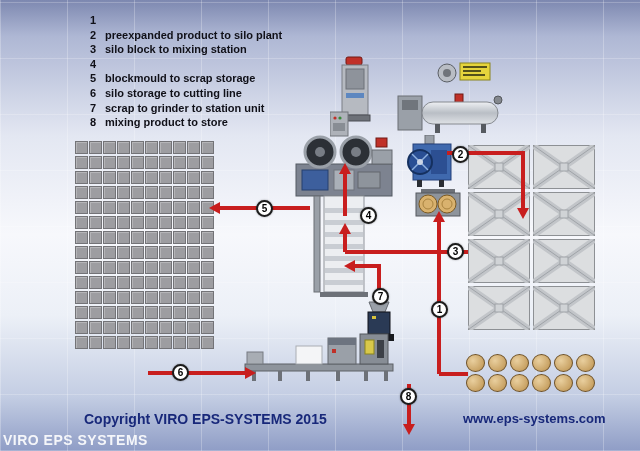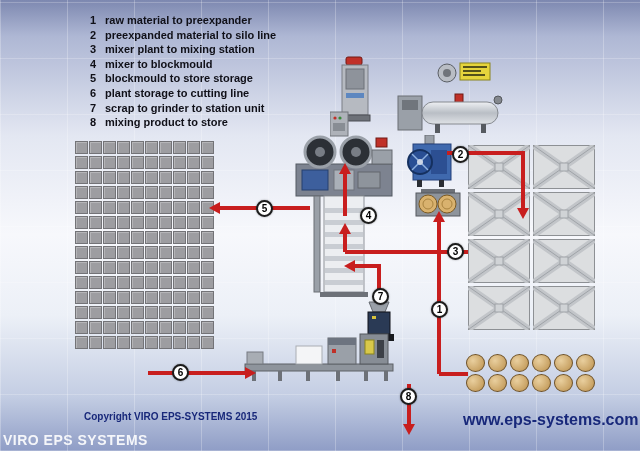--- a/index.html
+++ b/index.html
@@ -38,54 +38,52 @@
   .head{position:absolute;width:0;height:0;}
   .head-left{border-top:6px solid transparent;border-bottom:6px solid transparent;border-right:11px solid var(--red);}
   .head-right{border-top:6px solid transparent;border-bottom:6px solid transparent;border-left:11px solid var(--red);}
   .head-up{border-left:6px solid transparent;border-right:6px solid transparent;border-bottom:11px solid var(--red);}
   .head-down{border-left:6px solid transparent;border-right:6px solid transparent;border-top:11px solid var(--red);}
   
   .marker{position:absolute;width:17px;height:17px;border-radius:50%;background:#fff;
     border:2px solid #1c1c1c;box-sizing:border-box;display:flex;align-items:center;justify-content:center;
     font-size:10px;font-weight:bold;color:#000;z-index:30;box-shadow:0 0 2px rgba(0,0,0,.4);}
   
-  .copyright{position:absolute;left:84px;top:411px;font-size:10px;font-weight:bold;color:var(--navy);}
-  .website{position:absolute;left:463px;top:411px;font-size:16px;font-weight:bold;color:var(--navy);}
+  .copyright{position:absolute;left:84px;top:411px;font-size:14px;font-weight:bold;color:var(--navy);}
+  .website{position:absolute;left:463px;top:411px;font-size:13px;font-weight:bold;color:var(--navy);}
   .watermark{position:absolute;left:3px;top:432px;font-size:14px;font-weight:bold;color:#fff;opacity:.9;letter-spacing:.5px;}
 </style>
 </head>
 <body>
 
 <div id="stage">
   <div class="grid-overlay"></div>
 
   <div class="legend">
     <div class="legend-row">
         <span class="legend-num">1</span>
-        <span>raw material to preexpander</span>
       </div>
     <div class="legend-row">
         <span class="legend-num">2</span>
-        <span>preexpanded material to silo line</span>
+        <span>preexpanded product to silo plant</span>
       </div>
     <div class="legend-row">
         <span class="legend-num">3</span>
-        <span>mixer plant to mixing station</span>
+        <span>silo block to mixing station</span>
       </div>
     <div class="legend-row">
         <span class="legend-num">4</span>
-        <span>mixer to blockmould</span>
       </div>
     <div class="legend-row">
         <span class="legend-num">5</span>
-        <span>blockmould to store storage</span>
+        <span>blockmould to scrap storage</span>
       </div>
     <div class="legend-row">
         <span class="legend-num">6</span>
-        <span>plant storage to cutting line</span>
+        <span>silo storage to cutting line</span>
       </div>
     <div class="legend-row">
         <span class="legend-num">7</span>
         <span>scrap to grinder to station unit</span>
       </div>
     <div class="legend-row">
         <span class="legend-num">8</span>
         <span>mixing product to store</span>
       </div>
   </div>

